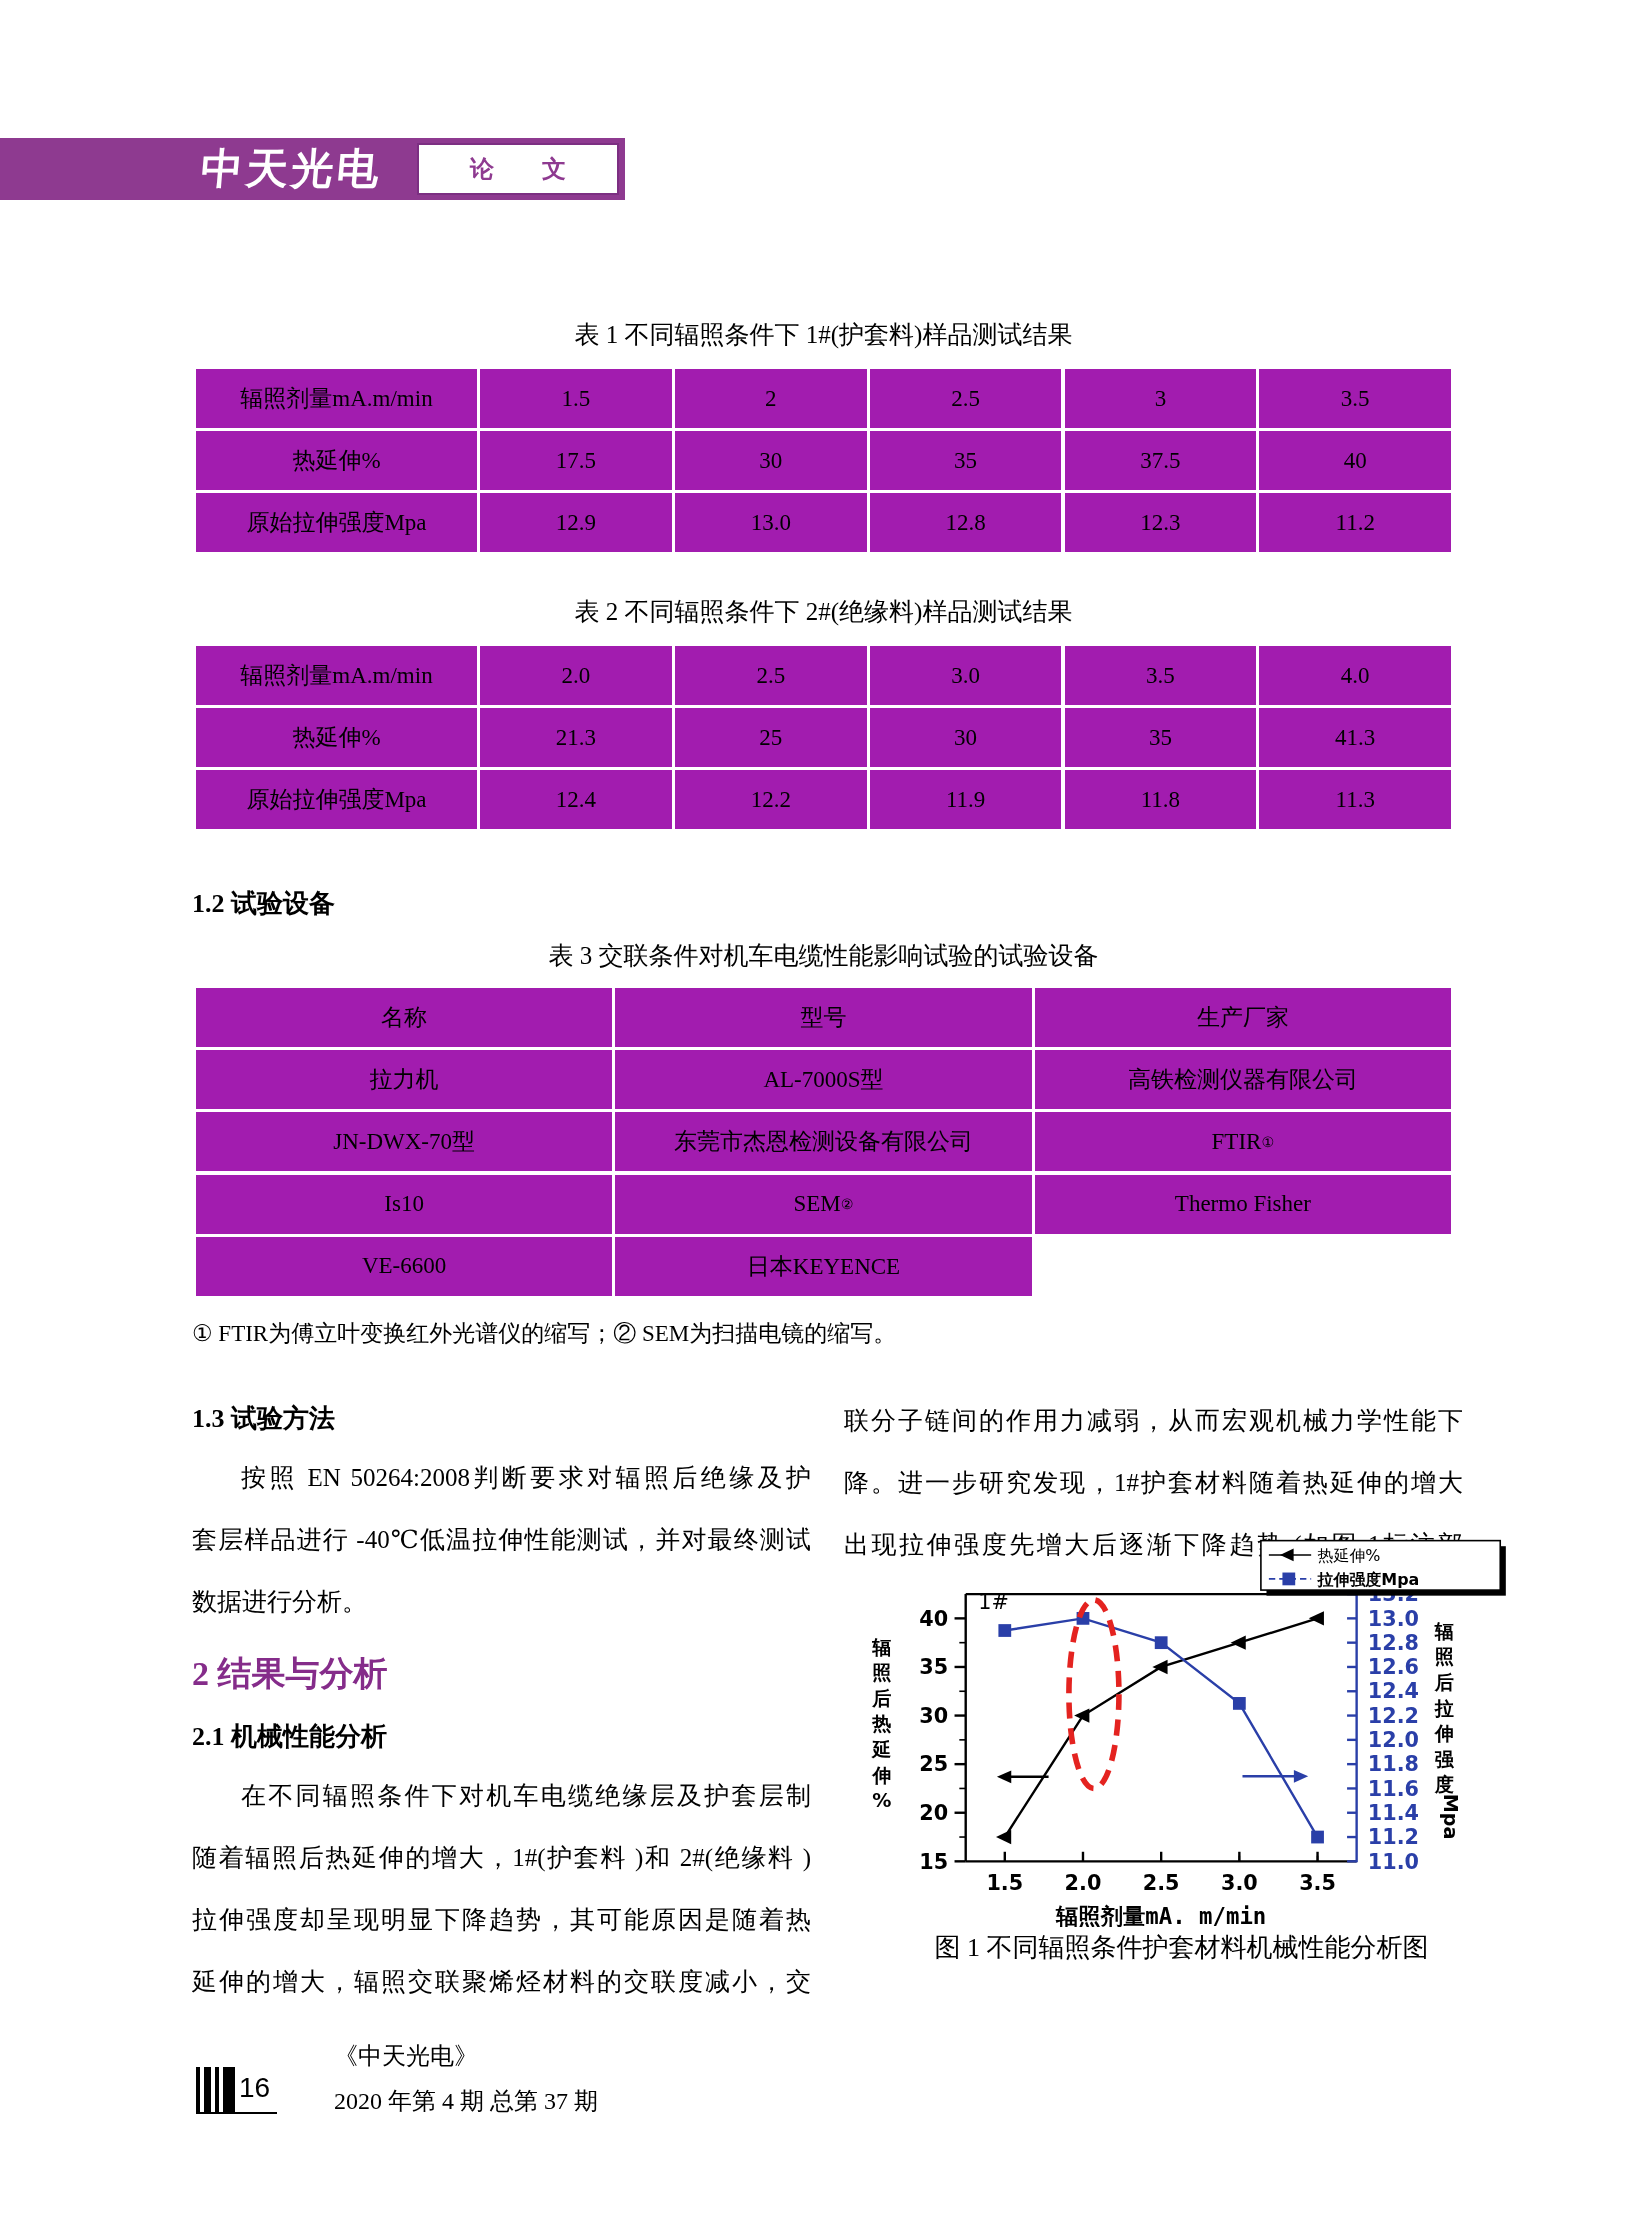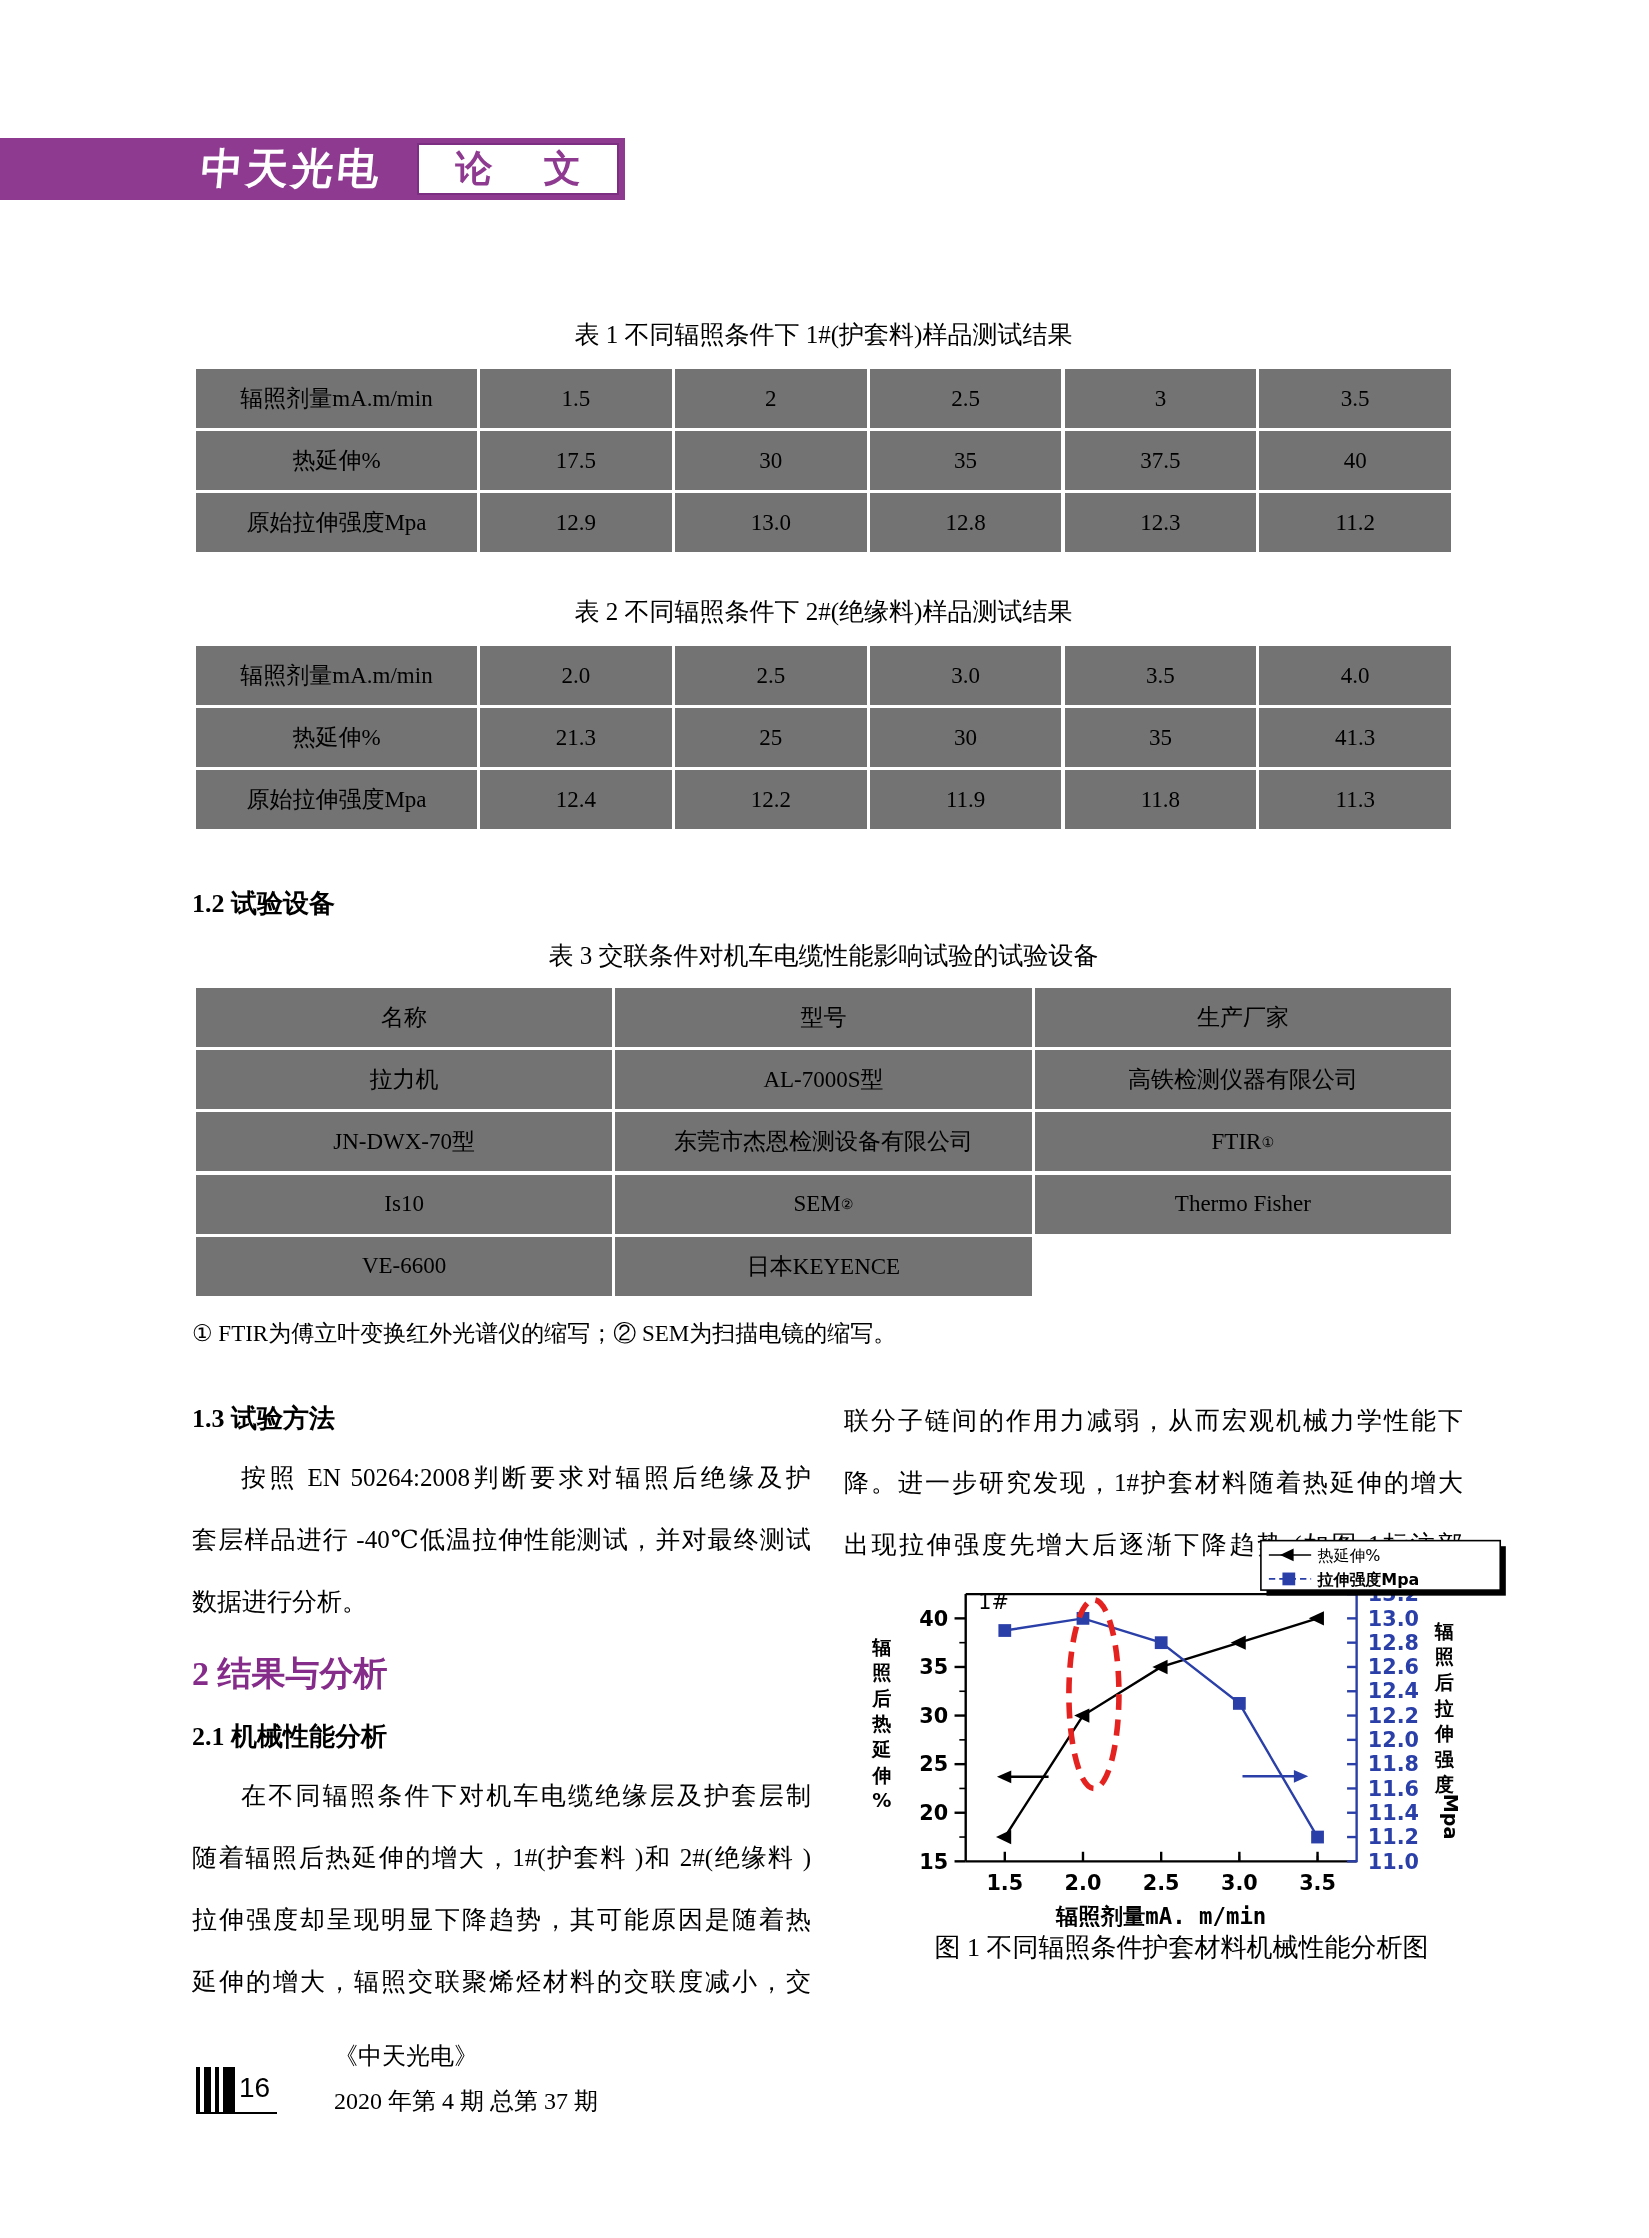--- a/index.html
+++ b/index.html
@@ -11,28 +11,28 @@
   
   .banner { position:absolute; left:0; top:138px; width:625px; height:62px; background:#8e3a90; }
   .banner-logo {
     position:absolute; left:172px; top:6.4px; width:239px; height:49px;
     color:#fff; font-size:42px; font-weight:bold; text-align:center; line-height:49px;
     font-family:"Liberation Sans","DejaVu Sans",sans-serif; transform:skewX(-5deg); letter-spacing:3.2px;
   }
   .banner-tag {
     position:absolute; left:417px; top:4.8px; width:198px; height:48px; background:#fff;
     border:2.4px solid #7c2f82; display:flex; align-items:center; justify-content:center;
-    color:#8e3a90; font-size:37px; font-weight:bold; letter-spacing:21px; text-indent:21px;
+    color:#8e3a90; font-size:24px; font-weight:bold; letter-spacing:21px; text-indent:21px;
   }
   
   .tbl-title { position:absolute; left:196px; width:1255px; text-align:center; font-size:25px; }
   
   .data-table { position:absolute; left:196px; width:1255px; display:grid; gap:3.2px; }
   .data-table .cell {
-    background:#737373; height:59px; display:flex; align-items:center; justify-content:center;
+    background:#a21caf; height:59px; display:flex; align-items:center; justify-content:center;
     font-size:23px;
   }
   .cell sup { font-size:0.62em; vertical-align:super; line-height:0; }
   .sec-heading { position:absolute; font-weight:bold; font-size:26px; }
   .footnote { position:absolute; left:192px; top:1318px; font-size:23px; }
   
   .col { position:absolute; width:619px; }
   #leftcol { left:192px; top:1390px; }
   #rightcol { left:844px; top:1390px; }
   .h-sub { font-size:26px; font-weight:bold; height:57px; line-height:57px; }

